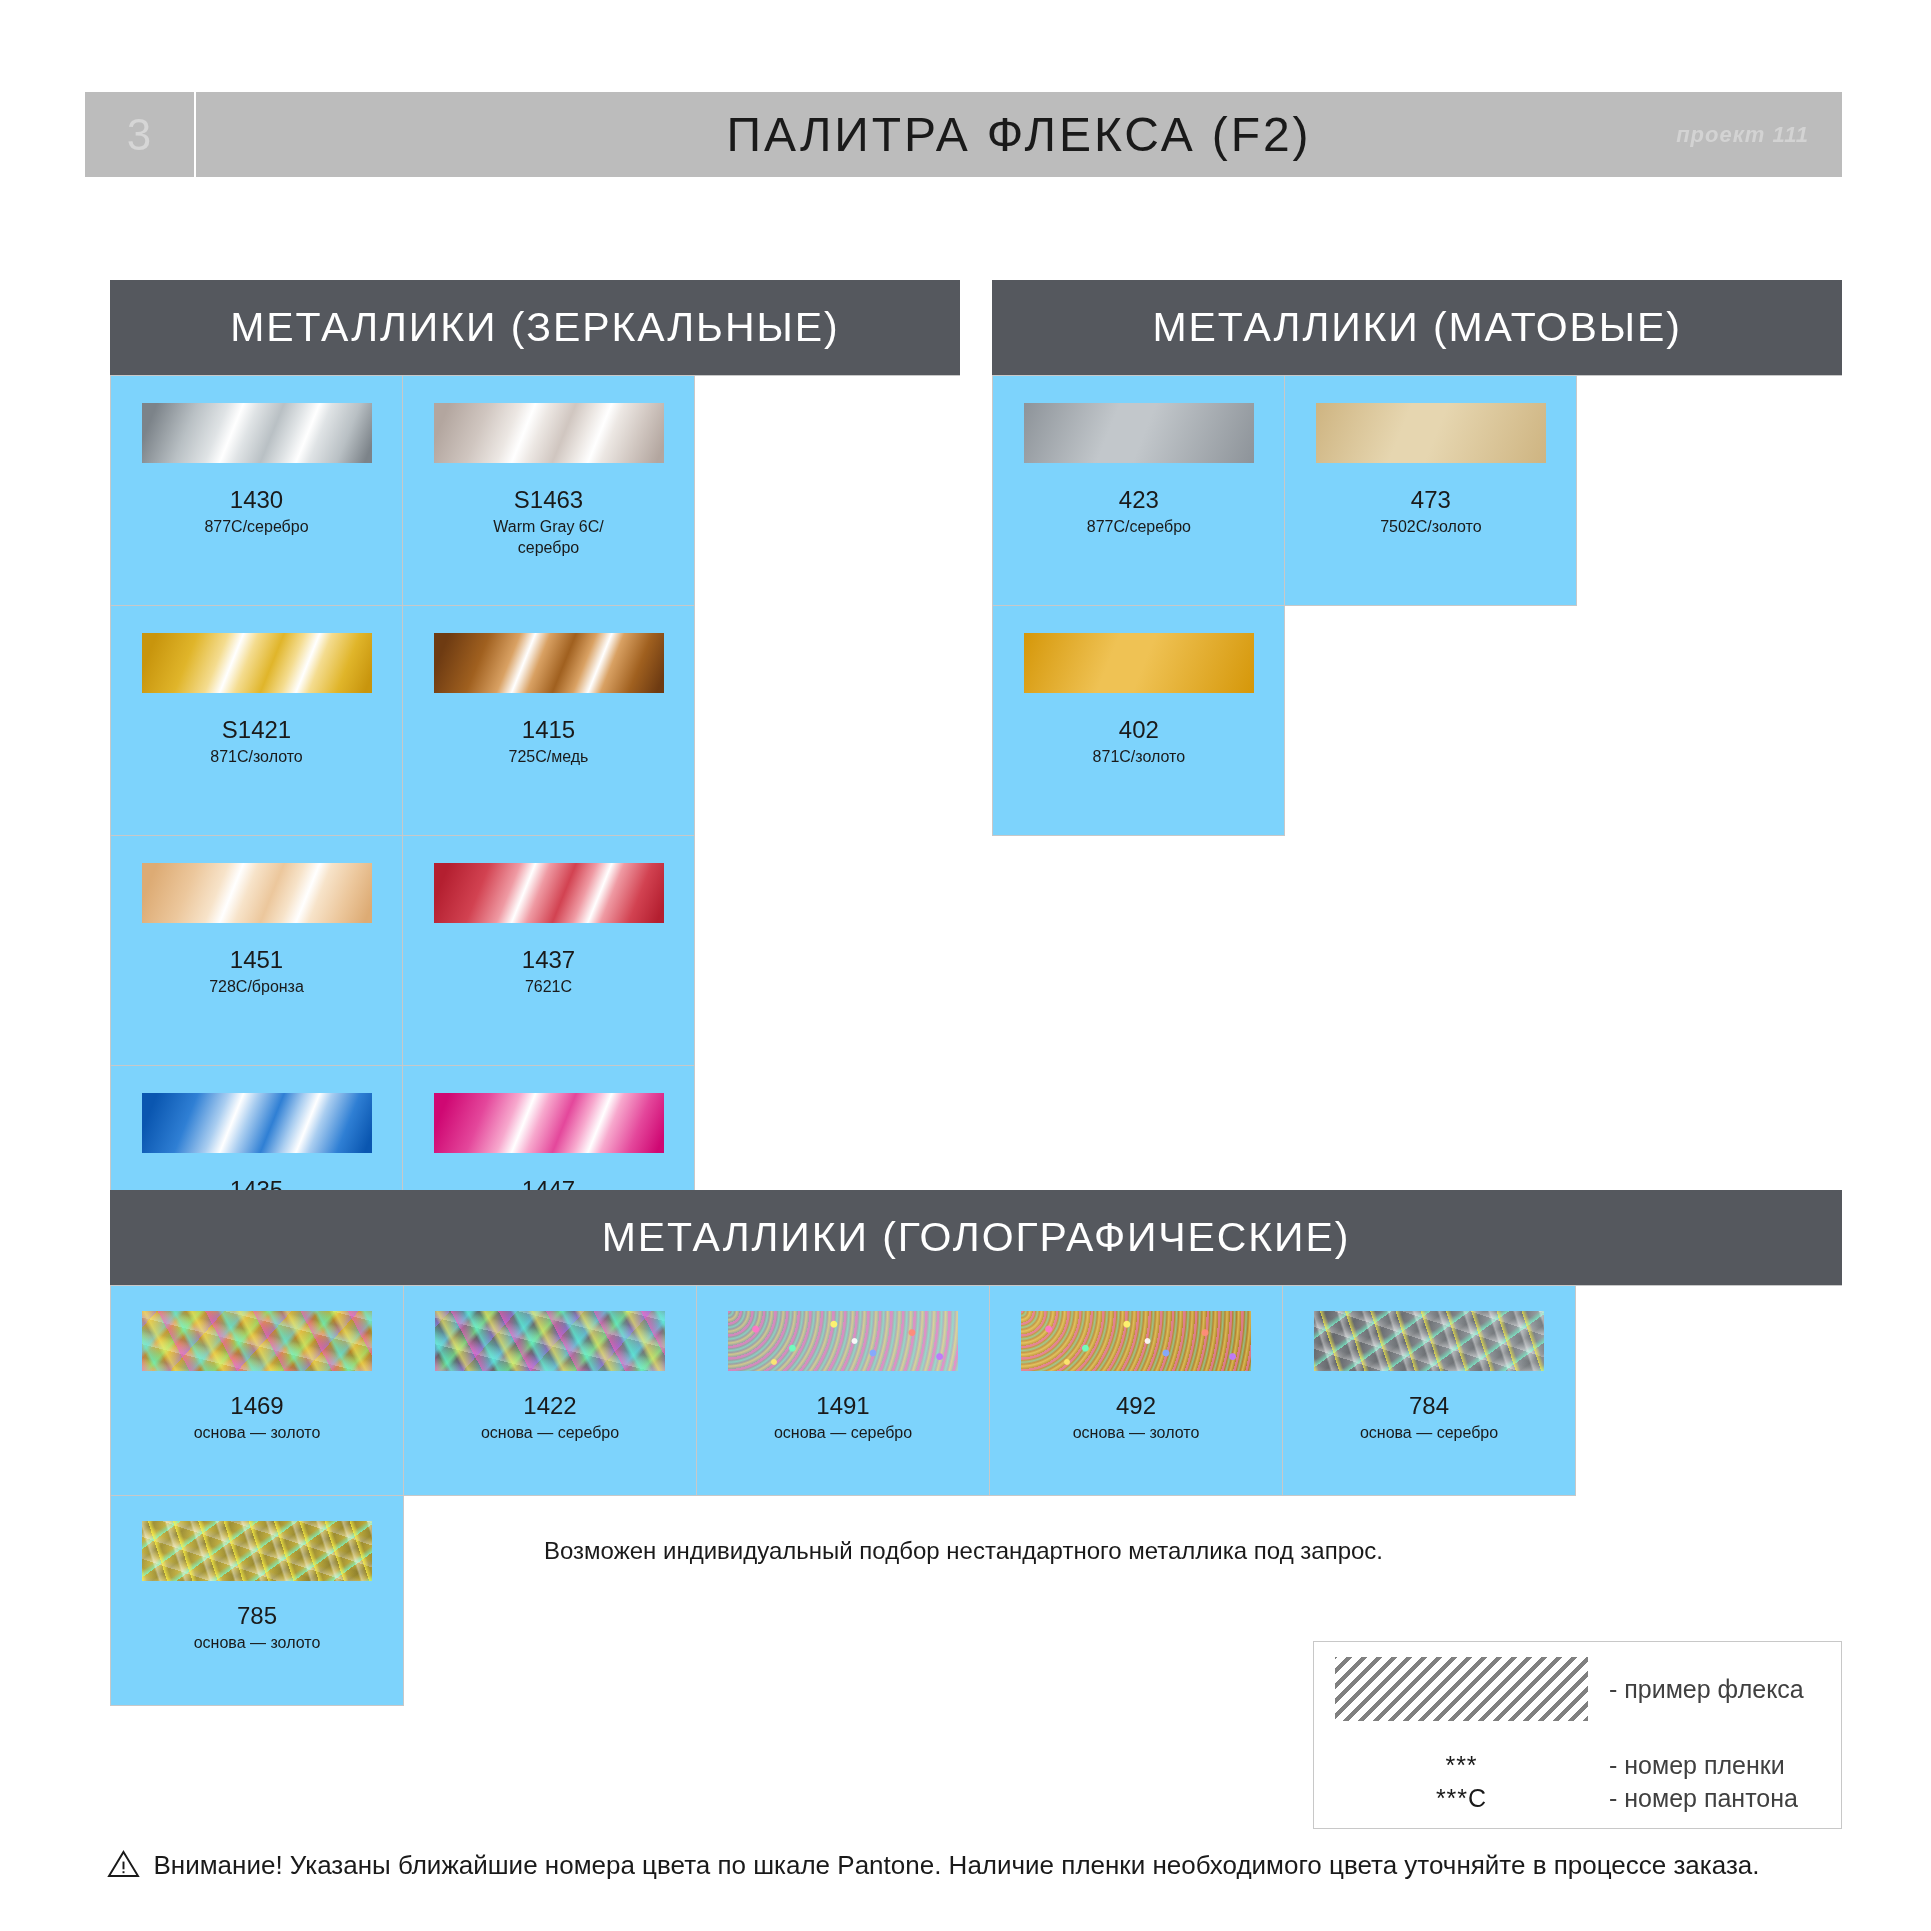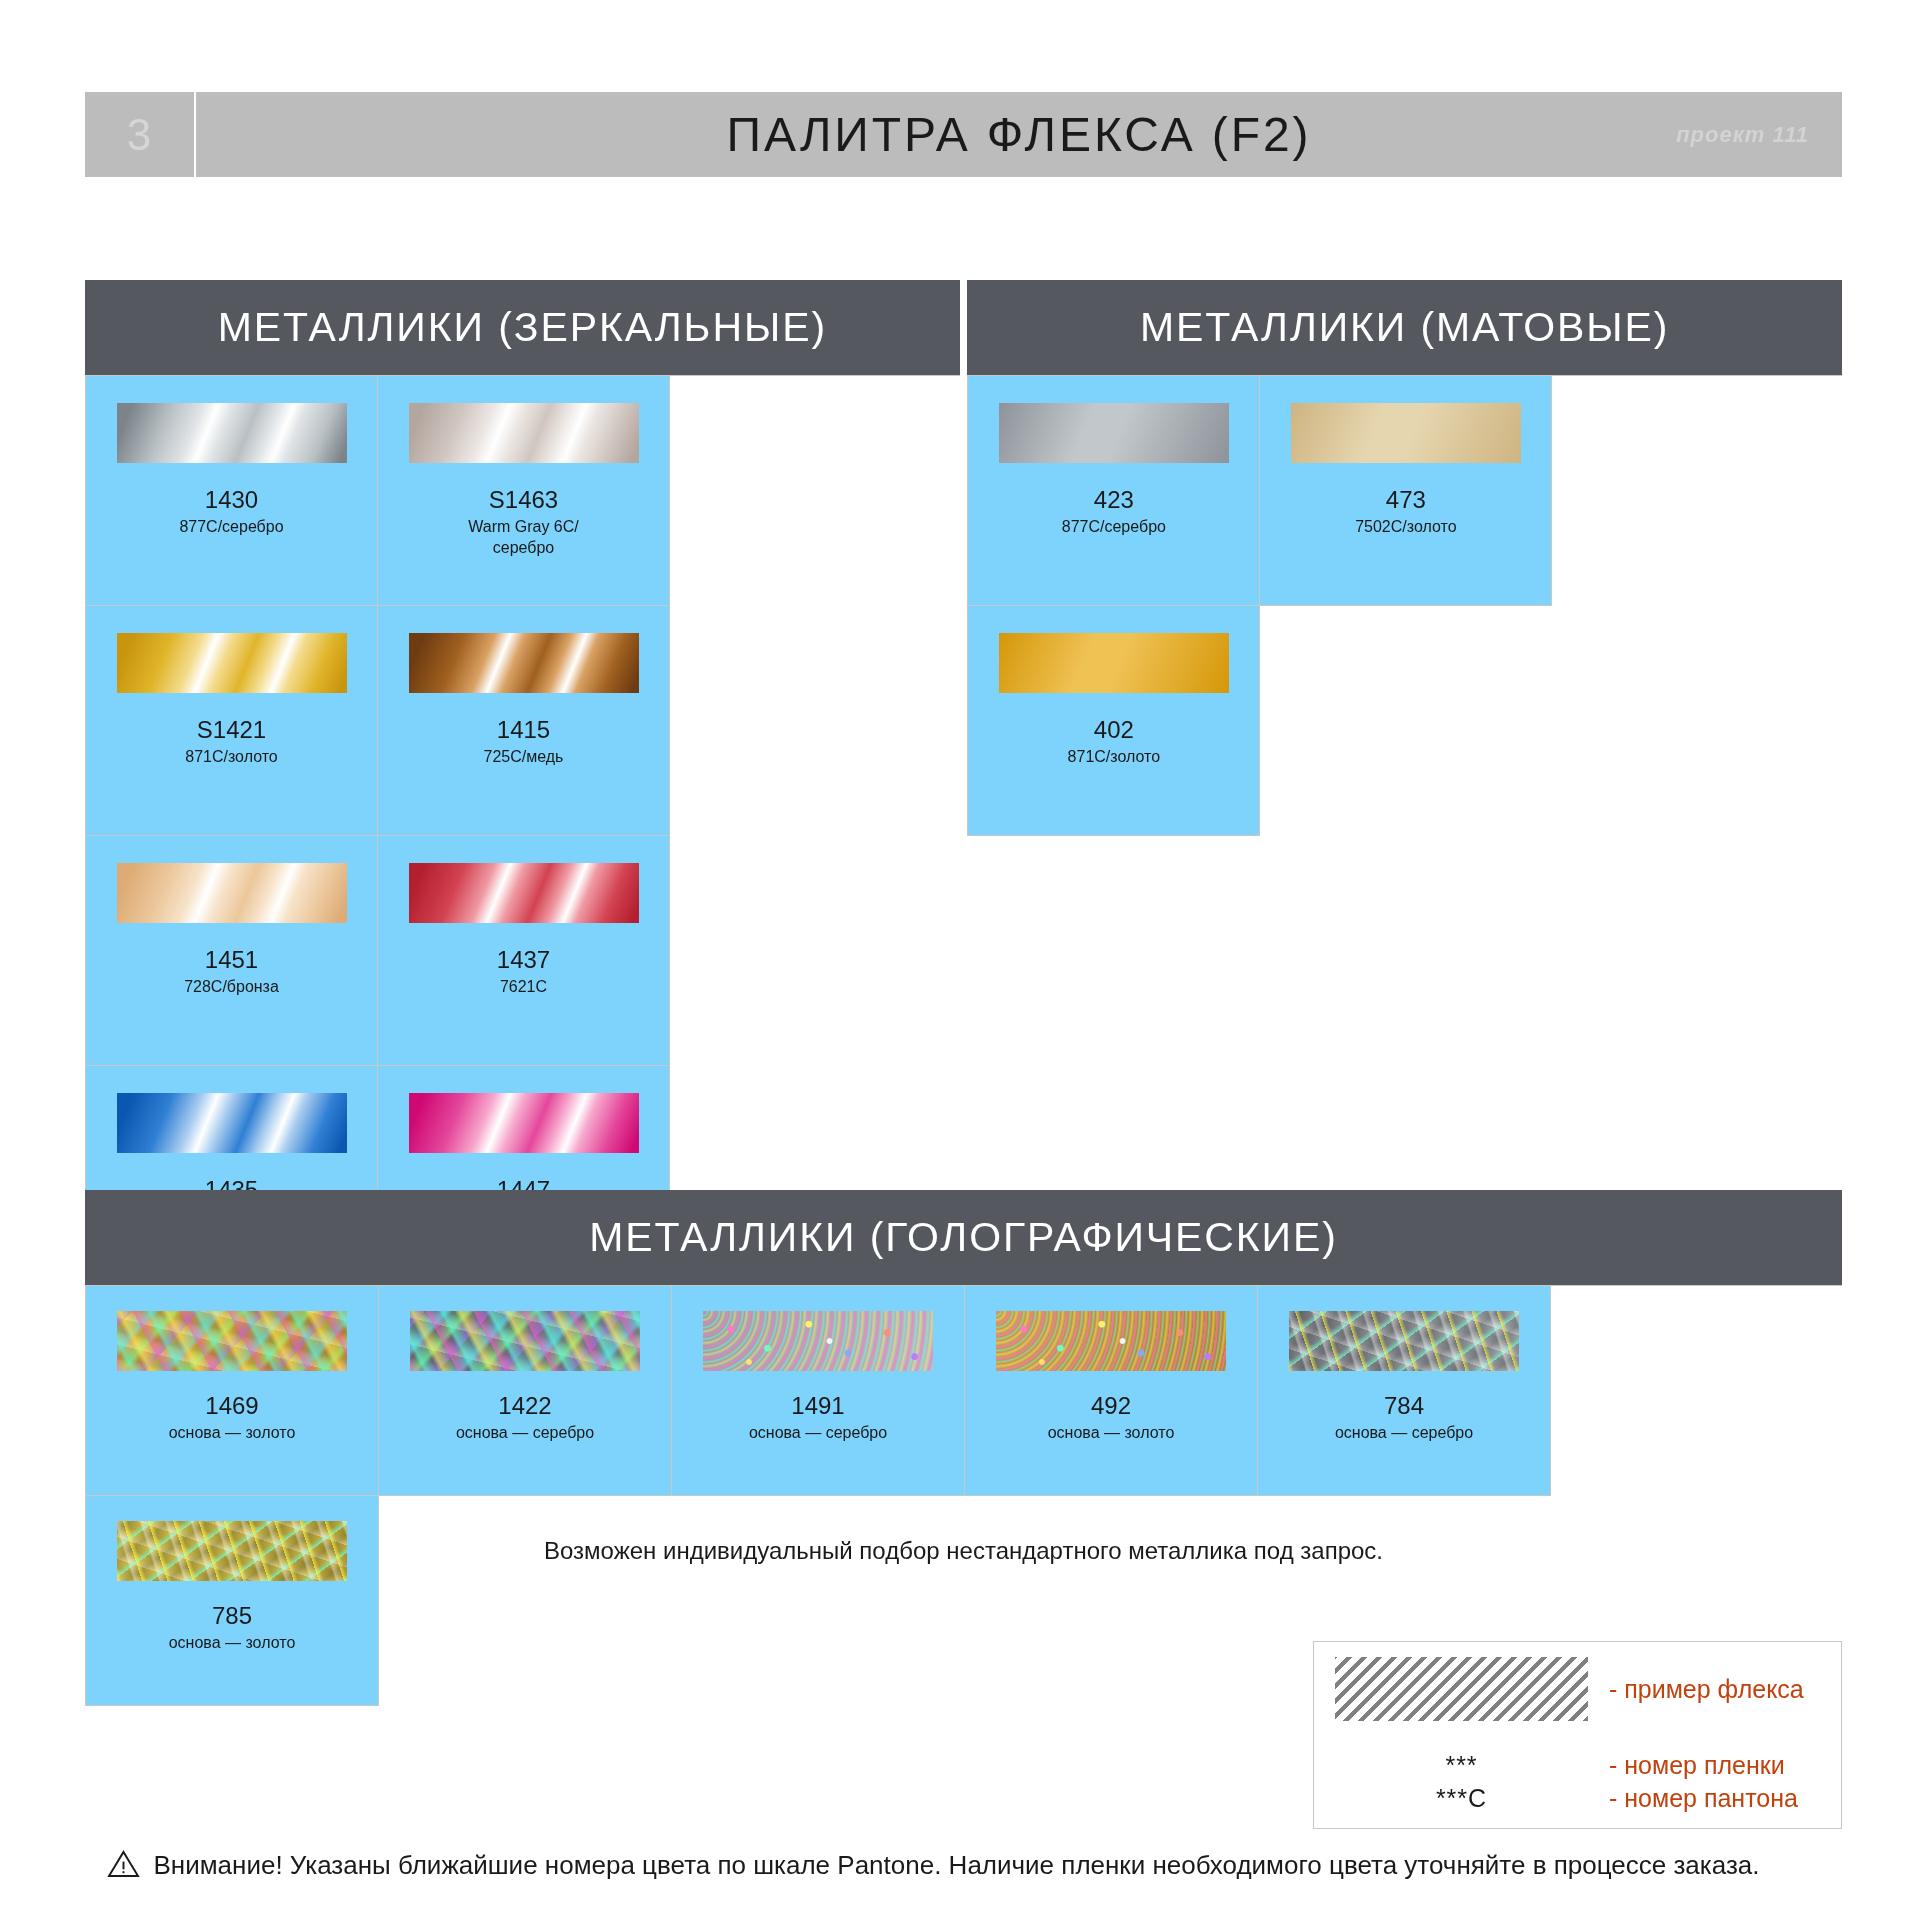--- a/index.html
+++ b/index.html
@@ -56,21 +56,21 @@
 
   
   .block-row {
     position: absolute;
     left: 85px;
     width: 1757px;
     display: flex;
     gap: 7.7px;
   }
 
-  .panel { display: flex; flex-direction: column; }
+  .panel { display: flex; flex-direction: column; margin-left: 25px; }
   .panel-mirror { width: 875px; }
   .panel-matte  { width: 875px; }
 
   .panel-head {
     height: 95px;
     background: #55585e;
     display: flex; align-items: center; justify-content: center;
   }
   .panel-head-text {
     color: #ffffff;
@@ -157,21 +157,21 @@
   .legend-sym {
     width: 253px;
     text-align: center;
     font-size: 25px;
     letter-spacing: 1px;
     color: #1a1a1a;
   }
   .legend-label {
     padding-left: 21px;
     font-size: 25px;
-    color: #c2410c;
+    color: #404040;
     white-space: nowrap;
   }
   .legend-stack { display: flex; flex-direction: column; gap: 3.9px; }
 
   
   .footer {
     position: absolute;
     left: 107px; top: 1849px;
     width: 1748px;
     display: flex; align-items: center;

